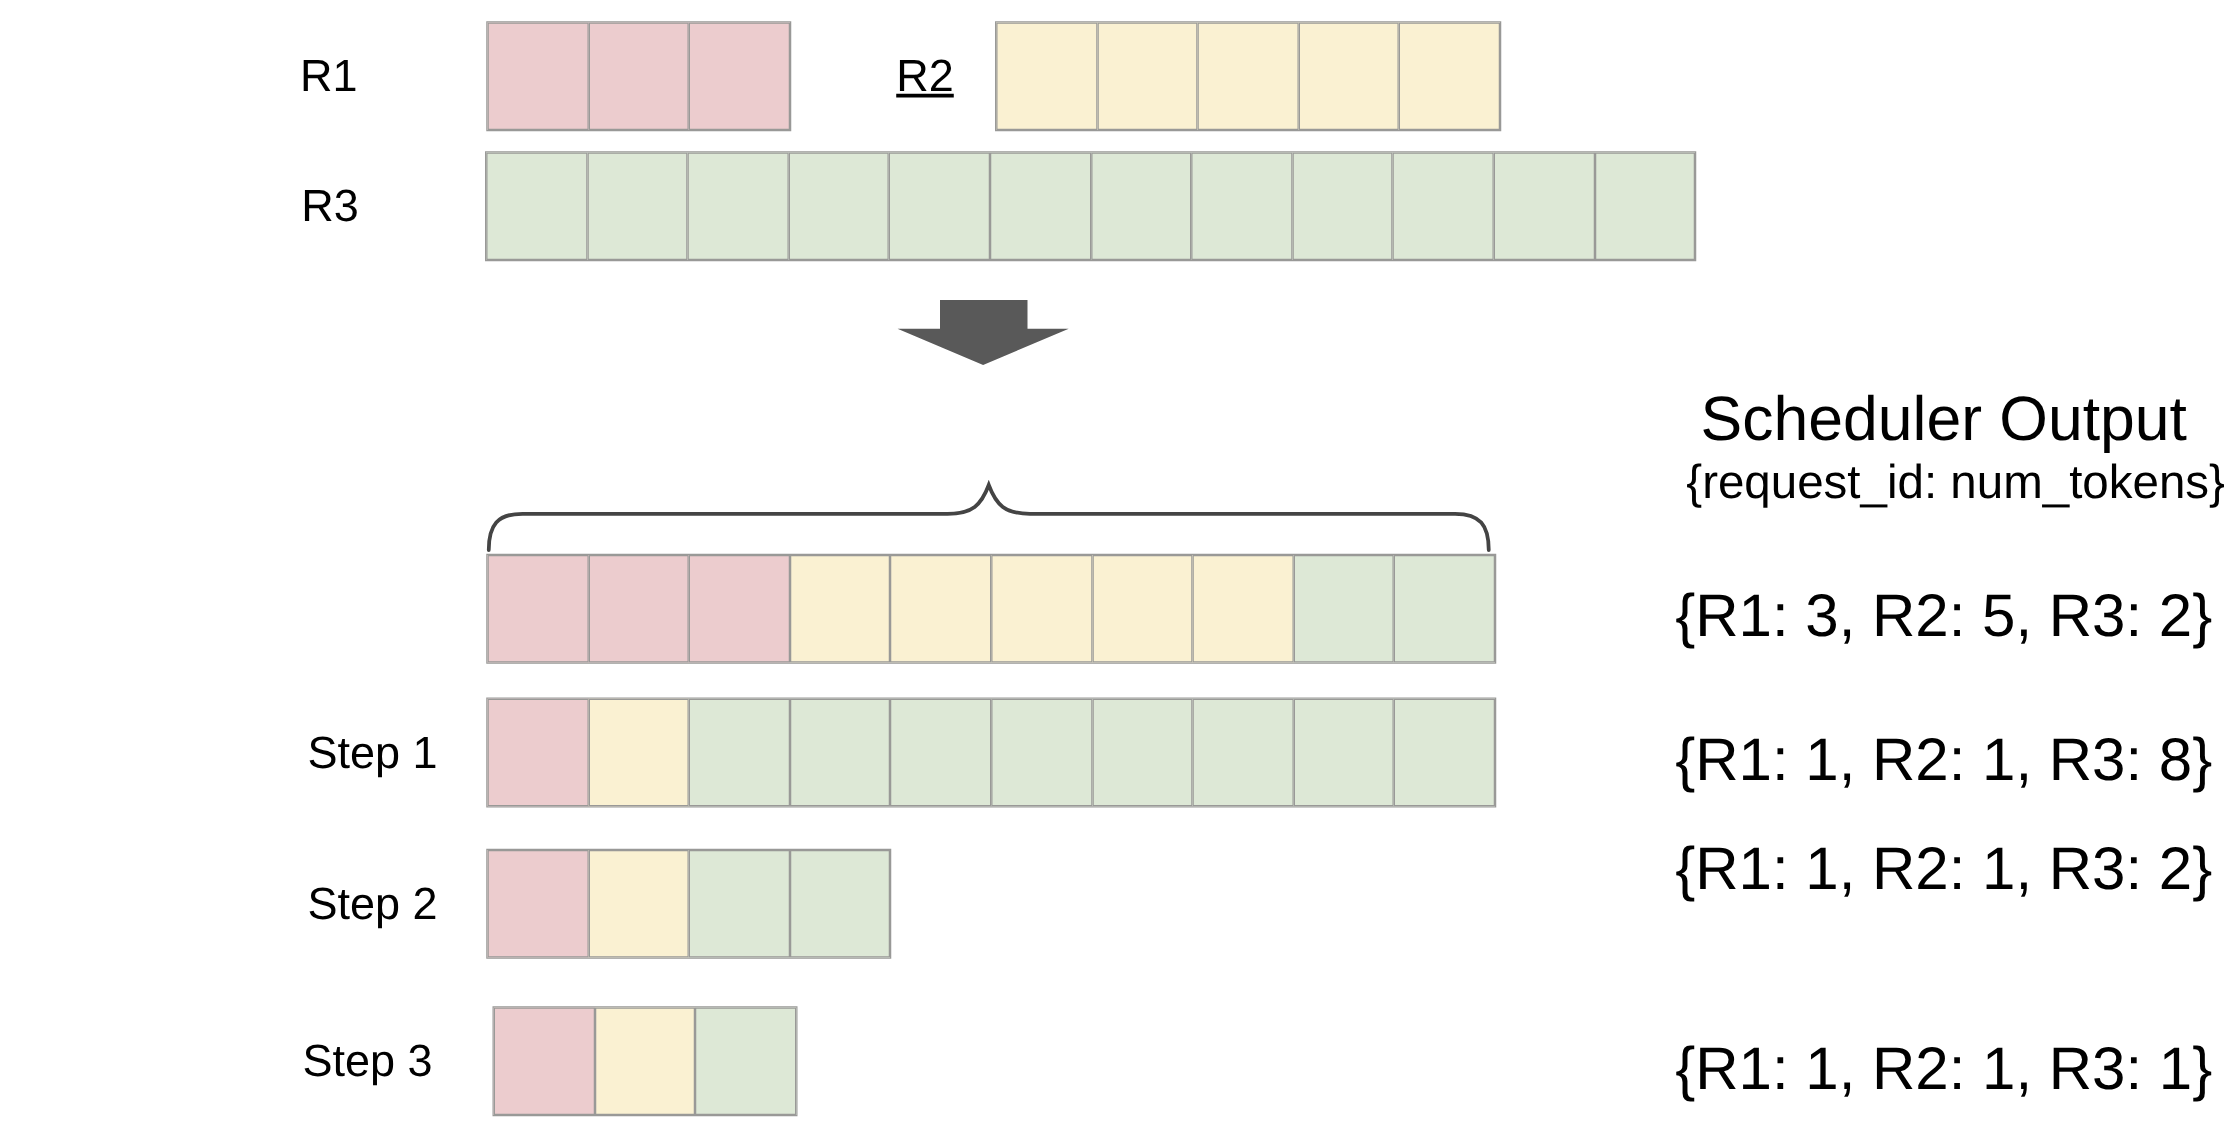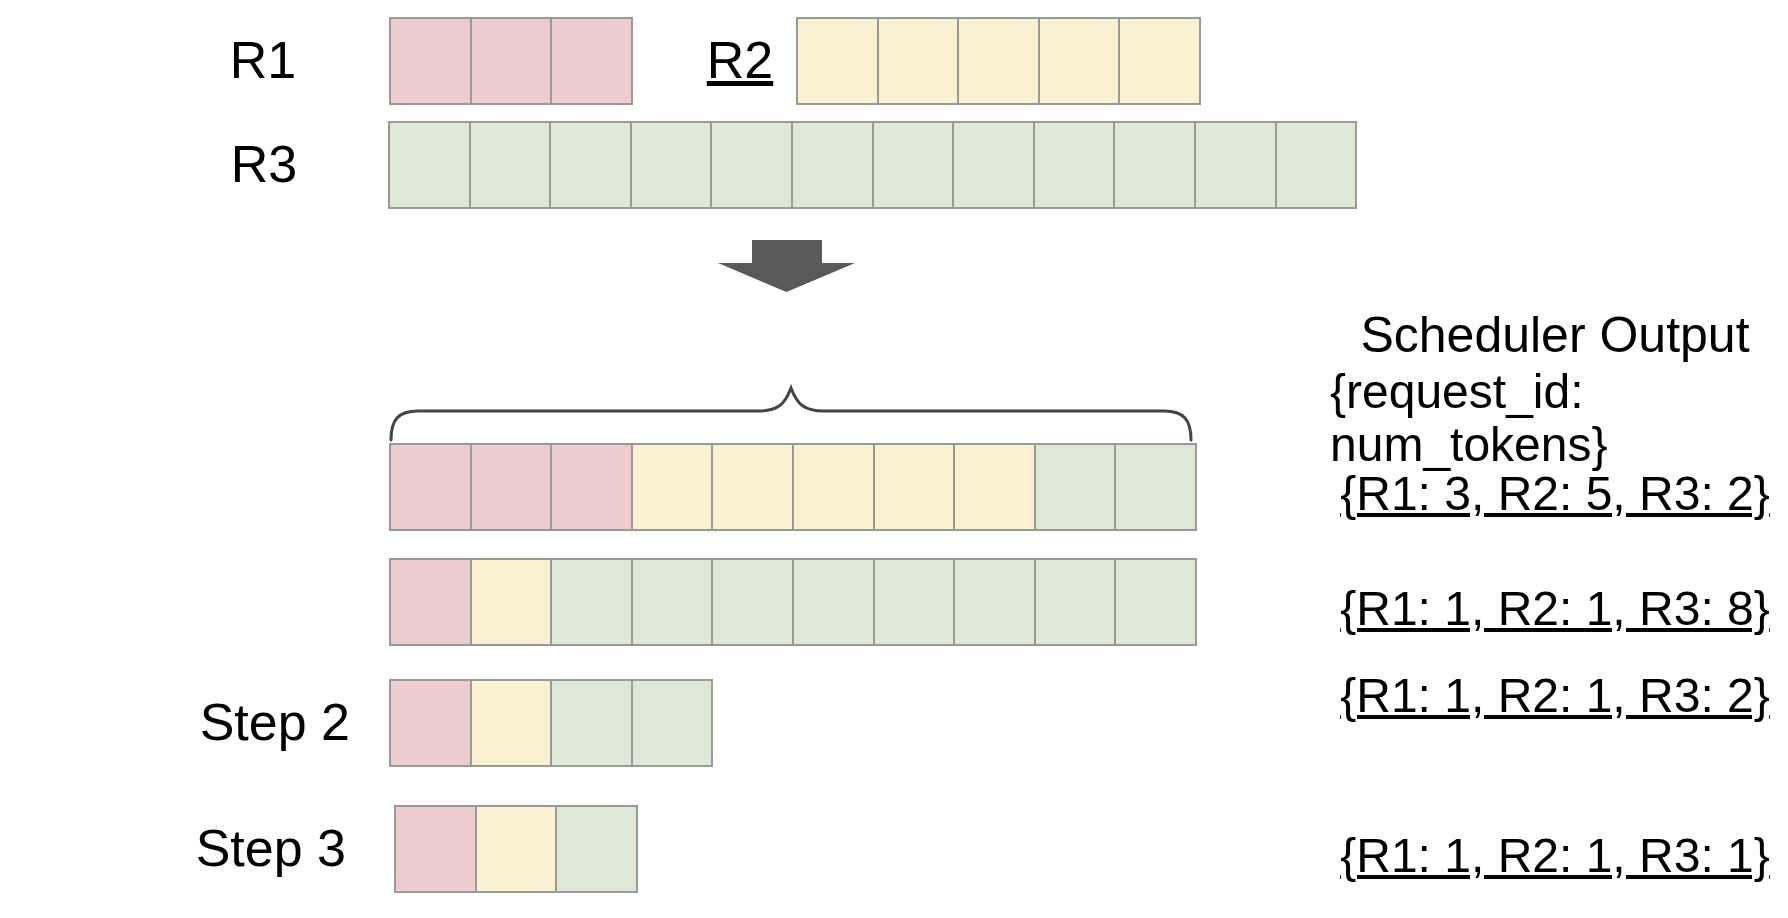--- a/index.html
+++ b/index.html
@@ -10,21 +10,21 @@
     background: #ffffff;
     font-family: "Liberation Sans", sans-serif;
     color: #000000;
     overflow: hidden;
   }
   .label {
     position: absolute;
     display: flex;
     align-items: center;
     white-space: nowrap;
-    font-size: 52px;
+    font-size: 36px;
     line-height: 1.1;
   }
   .prompts-label { left: 15px;  top: 68px;  width: 190px; height: 88px; justify-content: center; }
   .req-label    { width: 70px; height: 88px; justify-content: center; }
   .req-r1 { left: 228px; top: 17px; }
   .req-r2 { left: 705px; top: 17px; text-decoration: underline; }
   .req-r3 { left: 229px; top: 121px; }
 
   .title-label {
     left: 520px; top: 330px; width: 480px; height: 56px;
@@ -61,26 +61,26 @@
 
   .arrow-svg { position: absolute; left: 718px; top: 240px; }
   .brace-svg { position: absolute; left: 388px; top: 384px; }
 
   .so-title {
     position: absolute; left: 1330px; top: 308px; width: 450px;
     text-align: center; font-size: 50px; line-height: 1.1;
   }
   .so-subtitle {
     position: absolute; left: 1330px; top: 366px; width: 450px;
-    text-align: left; font-size: 48px; line-height: 1.1;
+    text-align: right; font-size: 38px; line-height: 1.1;
   }
   .output-row {
     position: absolute; left: 1325px; width: 460px; height: 88px;
     display: flex; align-items: center; justify-content: center;
-    font-size: 48px; white-space: nowrap; text-decoration: underline;
+    font-size: 48px; white-space: nowrap;
   }
   .output-0 { top: 449px; }
   .output-1 { top: 564px; }
   .output-2 { top: 651px; }
   .output-3 { top: 811px; }
 </style>
 </head>
 <body>
 
 <div class="canvas">
@@ -132,20 +132,21 @@
       <div class="cell" style="background: rgb(236, 204, 206);"></div>
       <div class="cell" style="background: rgb(250, 241, 210);"></div>
       <div class="cell" style="background: rgb(250, 241, 210);"></div>
       <div class="cell" style="background: rgb(250, 241, 210);"></div>
       <div class="cell" style="background: rgb(250, 241, 210);"></div>
       <div class="cell" style="background: rgb(250, 241, 210);"></div>
       <div class="cell" style="background: rgb(221, 232, 214);"></div>
       <div class="cell" style="background: rgb(221, 232, 214);"></div>
     </div>
 
+  <div class="label step-label step-label-1">Step 1</div>
   <div class="token-row row-s1">
       <div class="cell" style="background: rgb(236, 204, 206);"></div>
       <div class="cell" style="background: rgb(250, 241, 210);"></div>
       <div class="cell" style="background: rgb(221, 232, 214);"></div>
       <div class="cell" style="background: rgb(221, 232, 214);"></div>
       <div class="cell" style="background: rgb(221, 232, 214);"></div>
       <div class="cell" style="background: rgb(221, 232, 214);"></div>
       <div class="cell" style="background: rgb(221, 232, 214);"></div>
       <div class="cell" style="background: rgb(221, 232, 214);"></div>
       <div class="cell" style="background: rgb(221, 232, 214);"></div>

